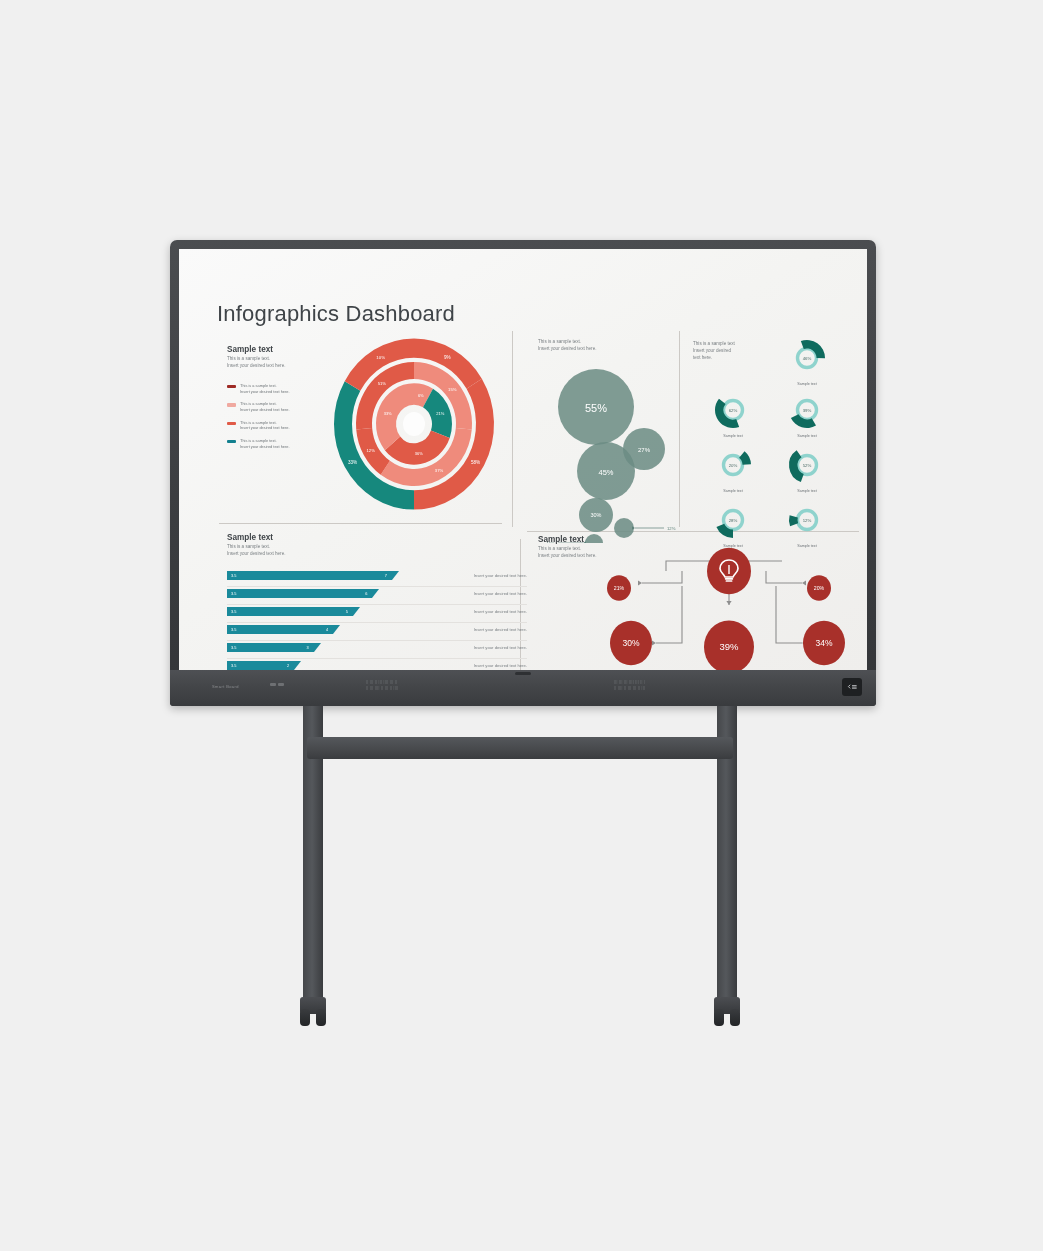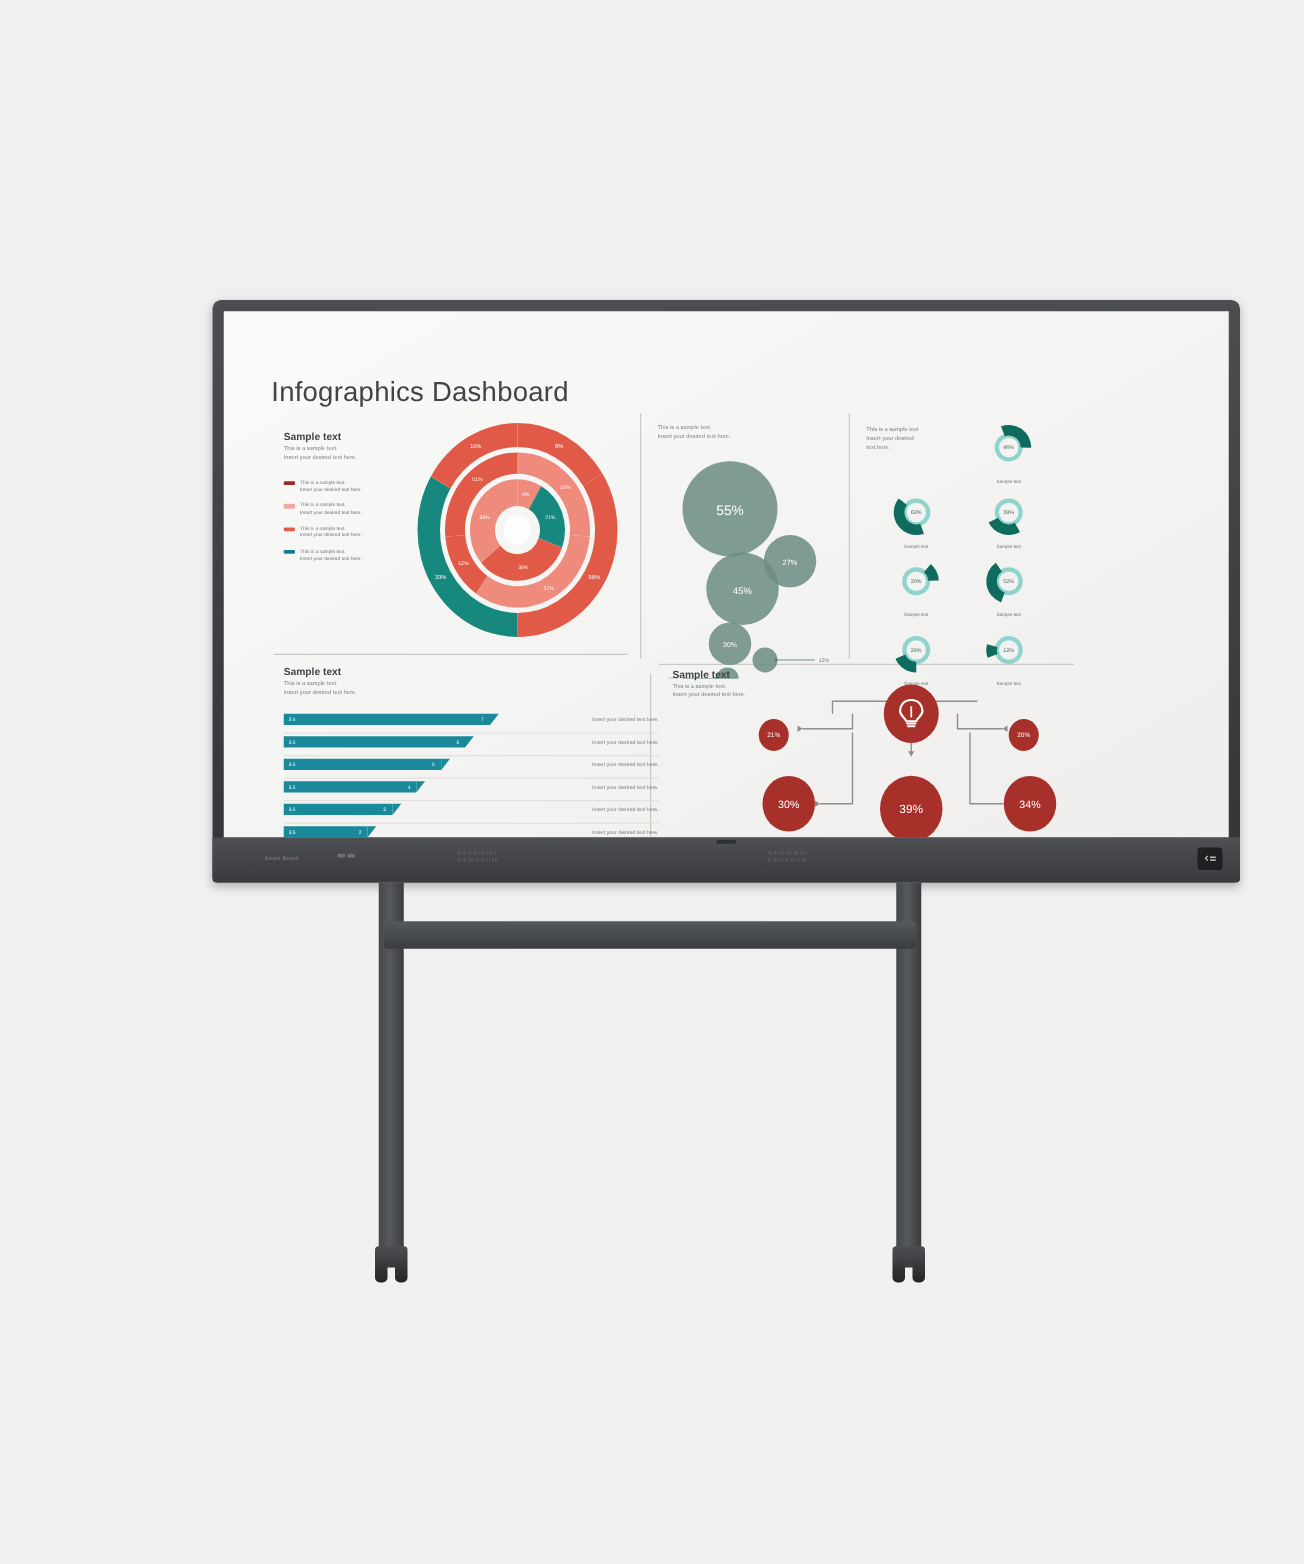--- a/index.html
+++ b/index.html
@@ -6,21 +6,21 @@
   body{
     width:1043px;height:1251px;
     background:#f0f0f0;
     font-family:"Liberation Sans", sans-serif;
     overflow:hidden;
     position:relative;
   }
 
   
   #device{
-    position:absolute;left:170px;top:240px;width:822px;height:466px;
+    position:absolute;left:170px;top:240px;width:706px;height:466px;
   }
   #bezel{
     position:absolute;inset:0;
     background:linear-gradient(180deg,#4b4d50 0%,#3c3e41 55%,#333538 100%);
     border-radius:7px 7px 3px 3px;
     box-shadow:0 3px 8px rgba(0,0,0,.25);
   }
   #screen{
     position:absolute;left:9px;top:9px;right:9px;bottom:36px;
     background:linear-gradient(150deg,#fafafa 0%,#f4f4f2 45%,#efeeec 100%);
@@ -75,21 +75,21 @@
   
   #donut-block{position:absolute;left:40px;top:88px;width:300px;height:170px;}
   #donut-txt{position:absolute;left:8px;top:8px;width:105px;}
   .legend{position:absolute;left:8px;top:46px;width:112px;}
   .leg-row{display:flex;gap:4px;margin-bottom:7px;align-items:flex-start;}
   .leg-swatch{width:9px;height:3.2px;margin-top:2px;flex:0 0 auto;border-radius:1px;}
   .leg-txt{font-size:3.9px;color:#6e7478;line-height:1.45;}
   #donut-svg{position:absolute;left:100px;top:0;}
 
   
-  #bubble-block{position:absolute;left:345px;top:88px;width:160px;height:210px;}
+  #bubble-block{position:absolute;left:357px;top:88px;width:160px;height:210px;}
   #bubble-txt{position:absolute;left:2px;top:2px;width:120px;}
   #bubble-svg{position:absolute;left:0;top:26px;}
 
   
   #gauge-block{position:absolute;left:510px;top:88px;width:170px;height:212px;}
   #gauge-txt{position:absolute;left:4px;top:4px;width:72px;}
   .gauge-cell{position:absolute;width:60px;text-align:center;}
   .gauge-cap{font-size:3.7px;color:#6e7478;margin-top:1px;}
 
   

